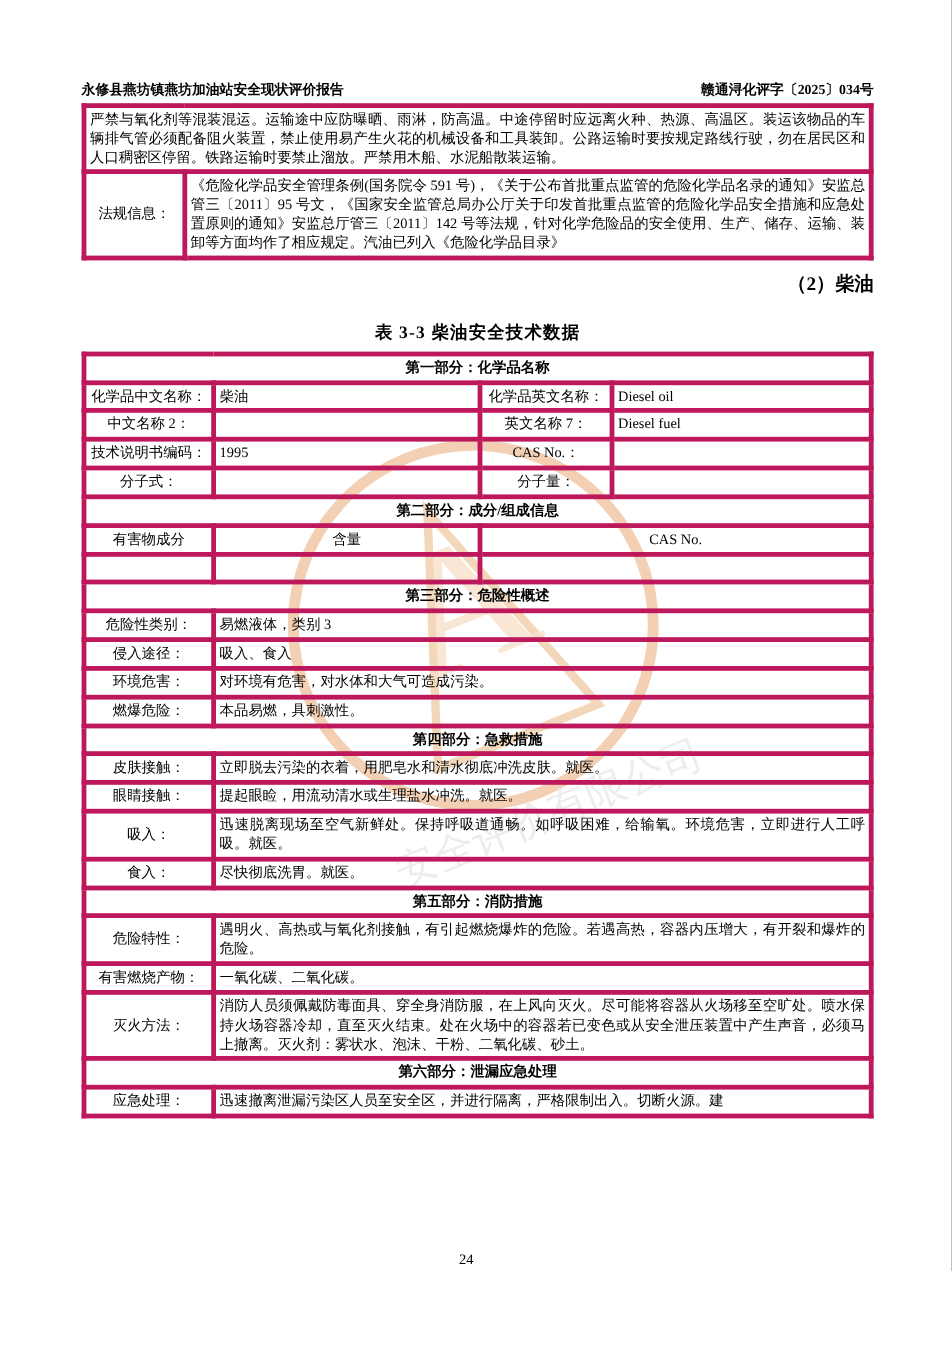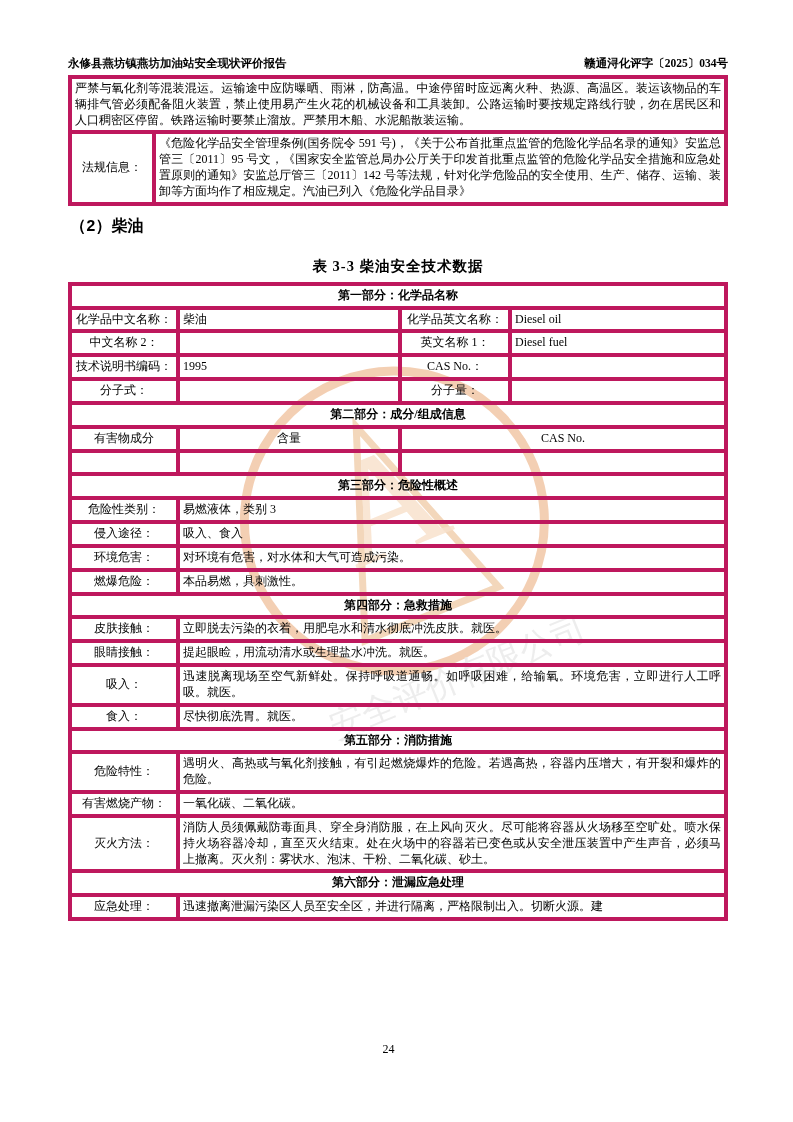--- a/index.html
+++ b/index.html
@@ -26,21 +26,21 @@
   .header {
     display: flex;
     justify-content: space-between;
     align-items: baseline;
     font-size: 11.5px;
     font-weight: bold;
     font-family: "Liberation Serif", serif;
     padding-bottom: 4px;
     letter-spacing: 0px;
   }
-  .header .left { white-space: nowrap; }
+  .header .left { white-space: nowrap; margin-top: 11px; }
   .header .right { white-space: nowrap; padding-left: 15px; }
 
   table.doc {
     border-collapse: collapse;
     width: 100%;
     table-layout: fixed;
   }
   table.doc td {
     border: 4px solid #be185d;
     padding: 2px 3px;
@@ -61,21 +61,22 @@
     text-align: left;
   }
   td.just {
     text-align: justify;
   }
 
   .sec-title {
     font-size: 16px;
     font-weight: bold;
     margin: 10px 0 20px 2px;
-    font-family: Liberation Mono, monospace;
+    font-family: Liberation Serif, serif;
+    text-align: right;
   }
   .tbl-caption {
     text-align: center;
     font-size: 14.5px;
     font-weight: bold;
     margin: 8px 0 6px 0;
     font-family: "Liberation Serif", serif;
     letter-spacing: 1px;
   }
   .pagenum {
@@ -158,21 +159,21 @@
       </tr>
       <tr>
         <td class="lbl">化学品中文名称：</td>
         <td class="val">柴油</td>
         <td class="lbl">化学品英文名称：</td>
         <td class="val">Diesel oil</td>
       </tr>
       <tr>
         <td class="lbl">中文名称 2：</td>
         <td class="val">&nbsp;</td>
-        <td class="lbl">英文名称 1：</td>
+        <td class="lbl">英文名称 7：</td>
         <td class="val">Diesel fuel</td>
       </tr>
       <tr>
         <td class="lbl">技术说明书编码：</td>
         <td class="val">1995</td>
         <td class="lbl">CAS No.：</td>
         <td class="val">&nbsp;</td>
       </tr>
       <tr>
         <td class="lbl">分子式：</td>

